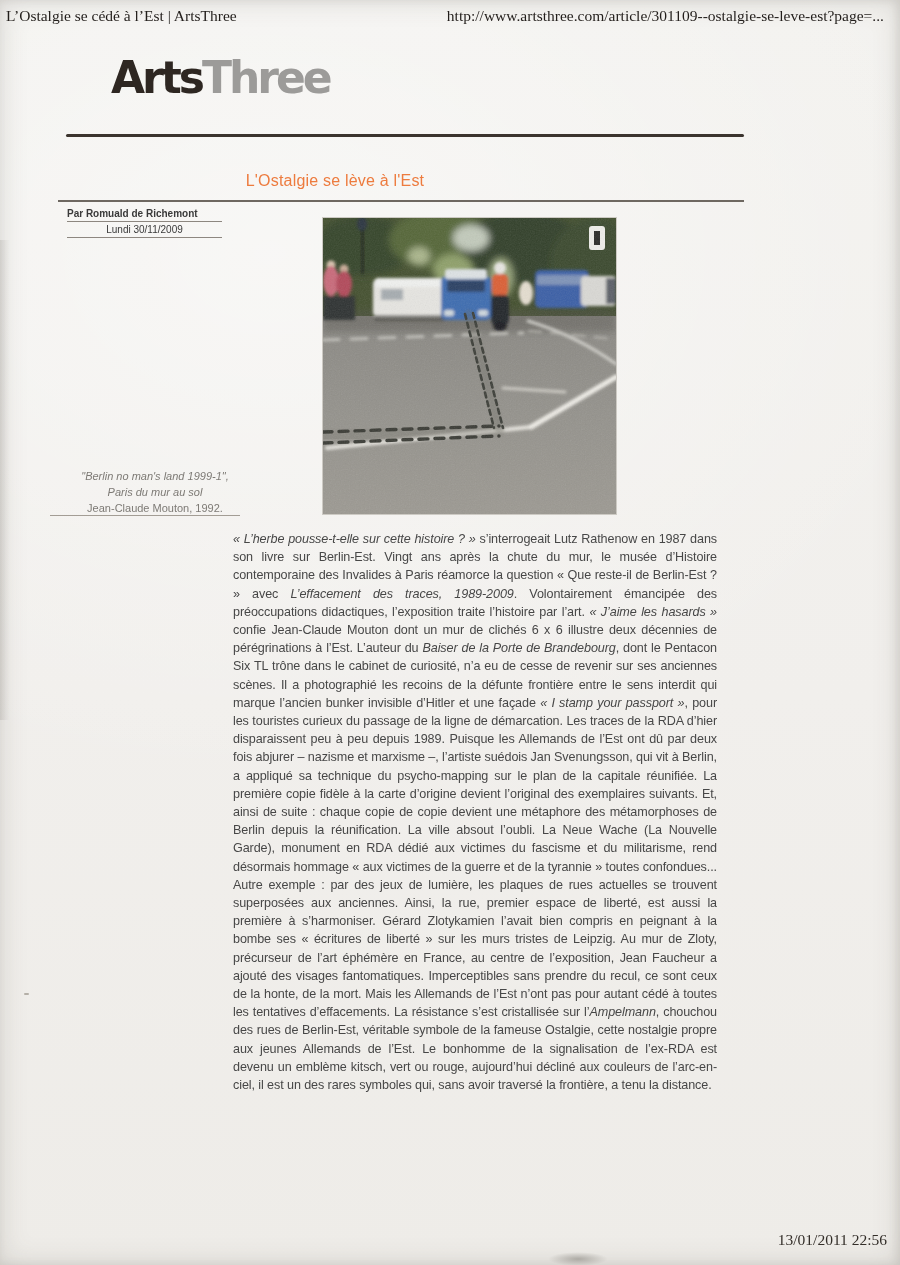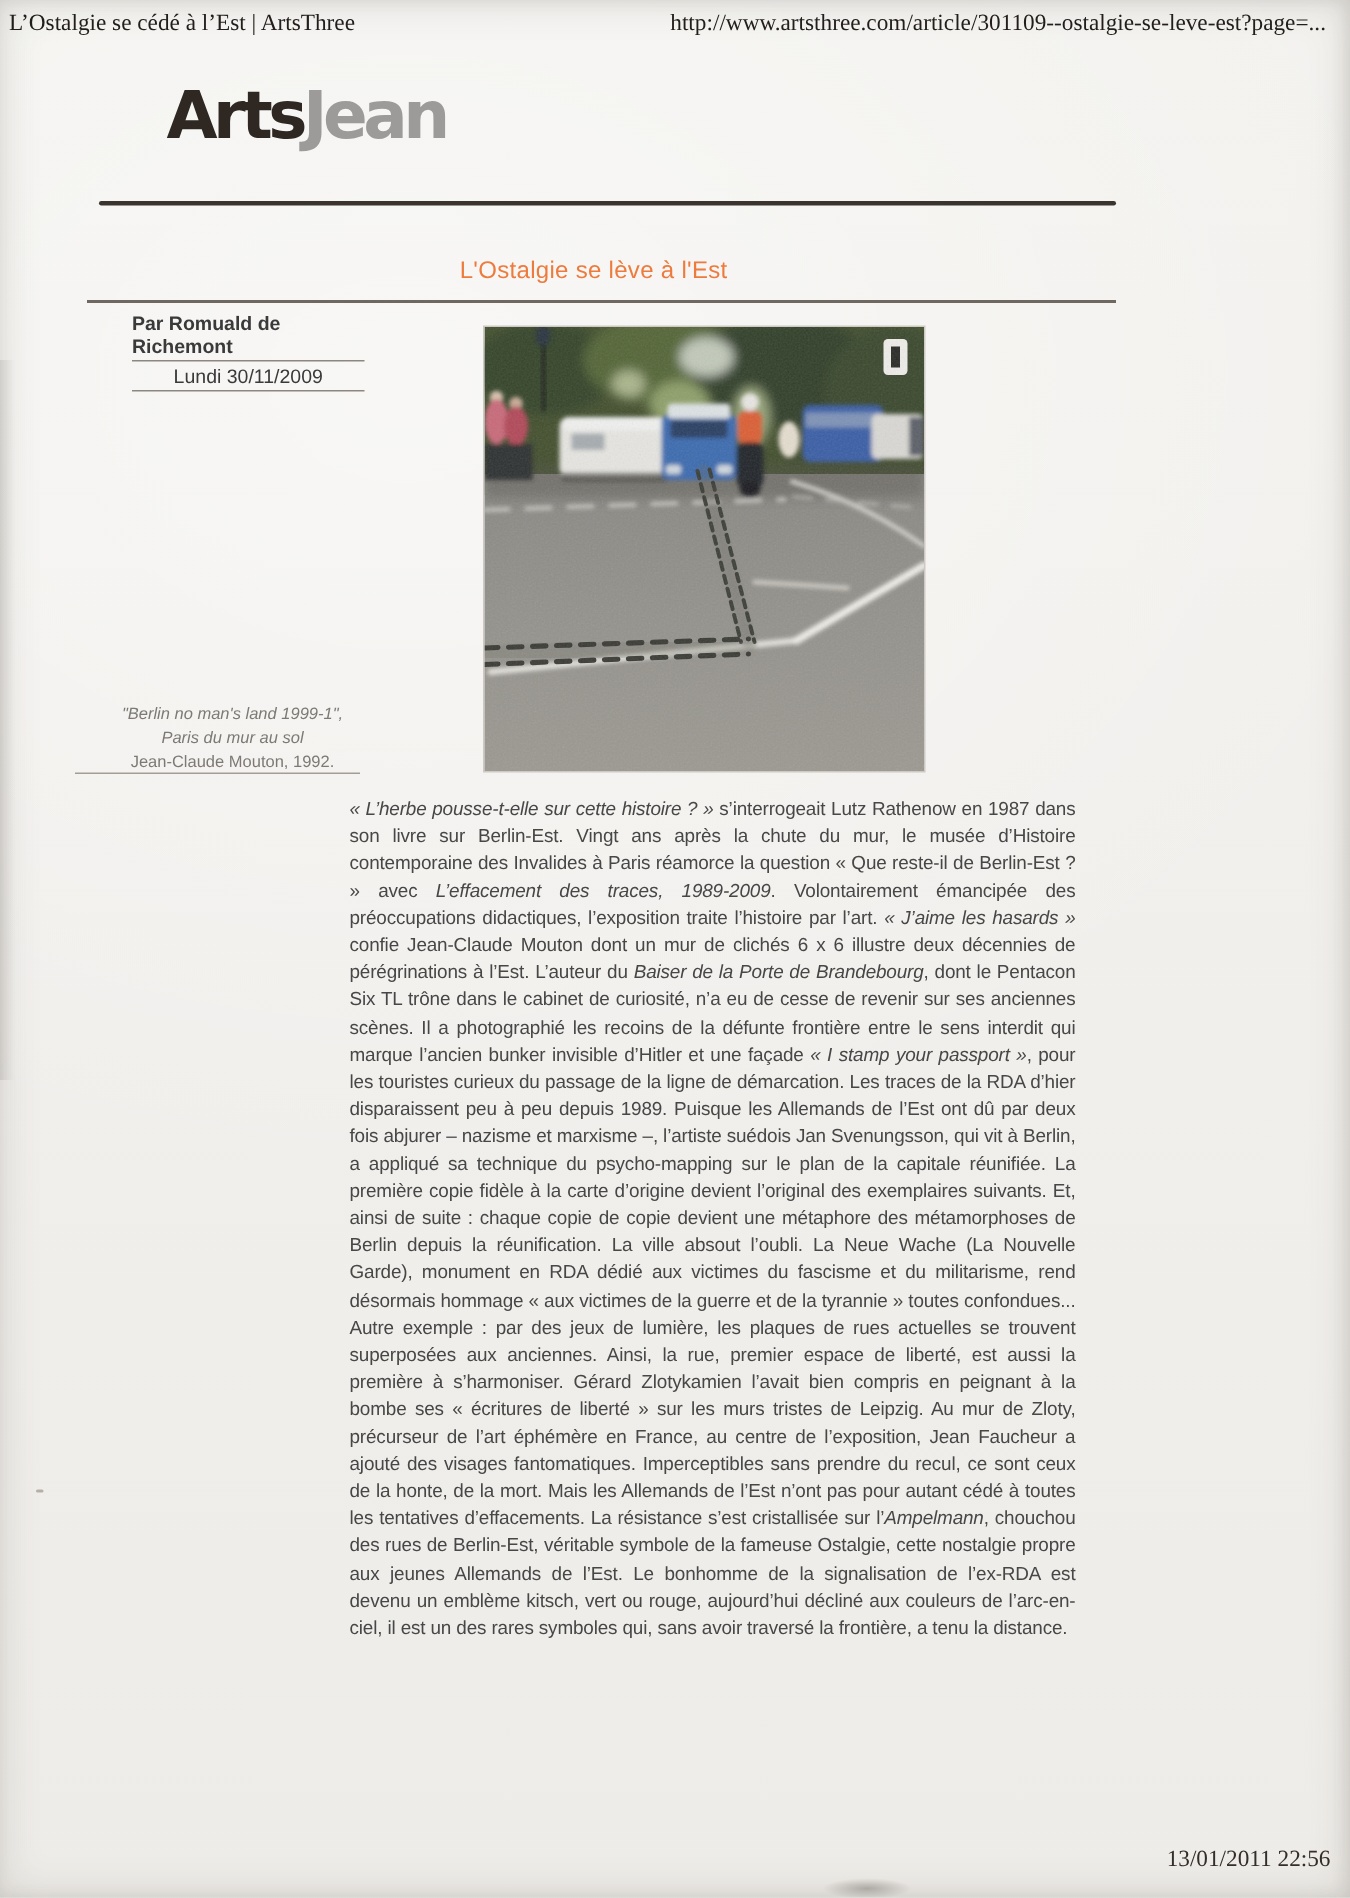--- a/index.html
+++ b/index.html
@@ -12,24 +12,24 @@
     font-family:"Liberation Sans",sans-serif;color:#444;
   }
   
   .print-head-left{position:absolute;left:6px;top:7px;font-family:"Liberation Serif",serif;font-size:15.5px;color:#221e1b;}
   .print-head-right{position:absolute;right:16px;top:7px;font-family:"Liberation Serif",serif;font-size:15.5px;color:#221e1b;}
   .print-foot{position:absolute;right:13px;top:1231px;font-family:"Liberation Serif",serif;font-size:15.5px;color:#332e29;}
   
   .logo{position:absolute;left:66px;top:56px;font-family:"DejaVu Sans",sans-serif;font-weight:700;font-size:44px;letter-spacing:-3px;line-height:1;}
   .rule-logo{position:absolute;left:66px;top:134px;width:678px;height:2.5px;background:#3b342e;border-radius:2px;}
   
-  .title{position:absolute;left:185px;top:172px;width:300px;margin:0;text-align:right;font-size:16px;font-weight:400;letter-spacing:.2px;}
+  .title{position:absolute;left:185px;top:172px;width:300px;margin:0;text-align:center;font-size:16px;font-weight:400;letter-spacing:.2px;}
   .rule-title{position:absolute;left:58px;top:200px;width:686px;height:1.5px;background:#6e6861;}
   
-  .byline-block{position:absolute;left:88px;top:206px;width:155px;font-size:13px;color:#3a3a3a;}
+  .byline-block{position:absolute;left:67px;top:206px;width:155px;font-size:10px;color:#3a3a3a;}
   .byline-line{padding:2px 0 2px;border-bottom:1.4px solid #8d8780;}
   .byline-author{font-weight:700;}
   .byline-date{text-align:center;}
   
   .photo{position:absolute;left:323px;top:218px;width:293px;height:296px;background:#8f8d89;outline:1px solid #cdcac4;}
   .photo svg{display:block;}
   
   .caption{position:absolute;left:65px;top:468px;width:180px;text-align:center;font-size:11px;line-height:16.2px;color:#7d7a75;}
   .cap-it{font-style:italic;}
   .caption-rule{position:absolute;left:50px;top:515px;width:190px;height:1px;background:#a39d95;}
@@ -49,21 +49,21 @@
 </style>
 </head>
 <body>
 
 <div class="page">
 
   <div class="print-head-left">L’Ostalgie se cédé à l’Est | ArtsThree</div>
   <div class="print-head-right">http://www.artsthree.com/article/301109--ostalgie-se-leve-est?page=...</div>
 
   <div class="logo">
-    <span style="color: rgb(46, 39, 34); margin-left: 45px;">Arts</span><span style="color: rgb(156, 155, 153);">Jean</span>
+    <span style="color: rgb(46, 39, 34); margin-left: 45px;">Arts</span><span style="color: rgb(156, 155, 153);">Three</span>
   </div>
   <div class="rule-logo"></div>
 
   <h1 class="title" style="color: rgb(237, 123, 62);">L'Ostalgie se lève à l'Est</h1>
   <div class="rule-title"></div>
 
   <div class="byline-block">
     <div class="byline-line byline-author">Par Romuald de Richemont</div>
     <div class="byline-line byline-date">Lundi 30/11/2009</div>
   </div>

